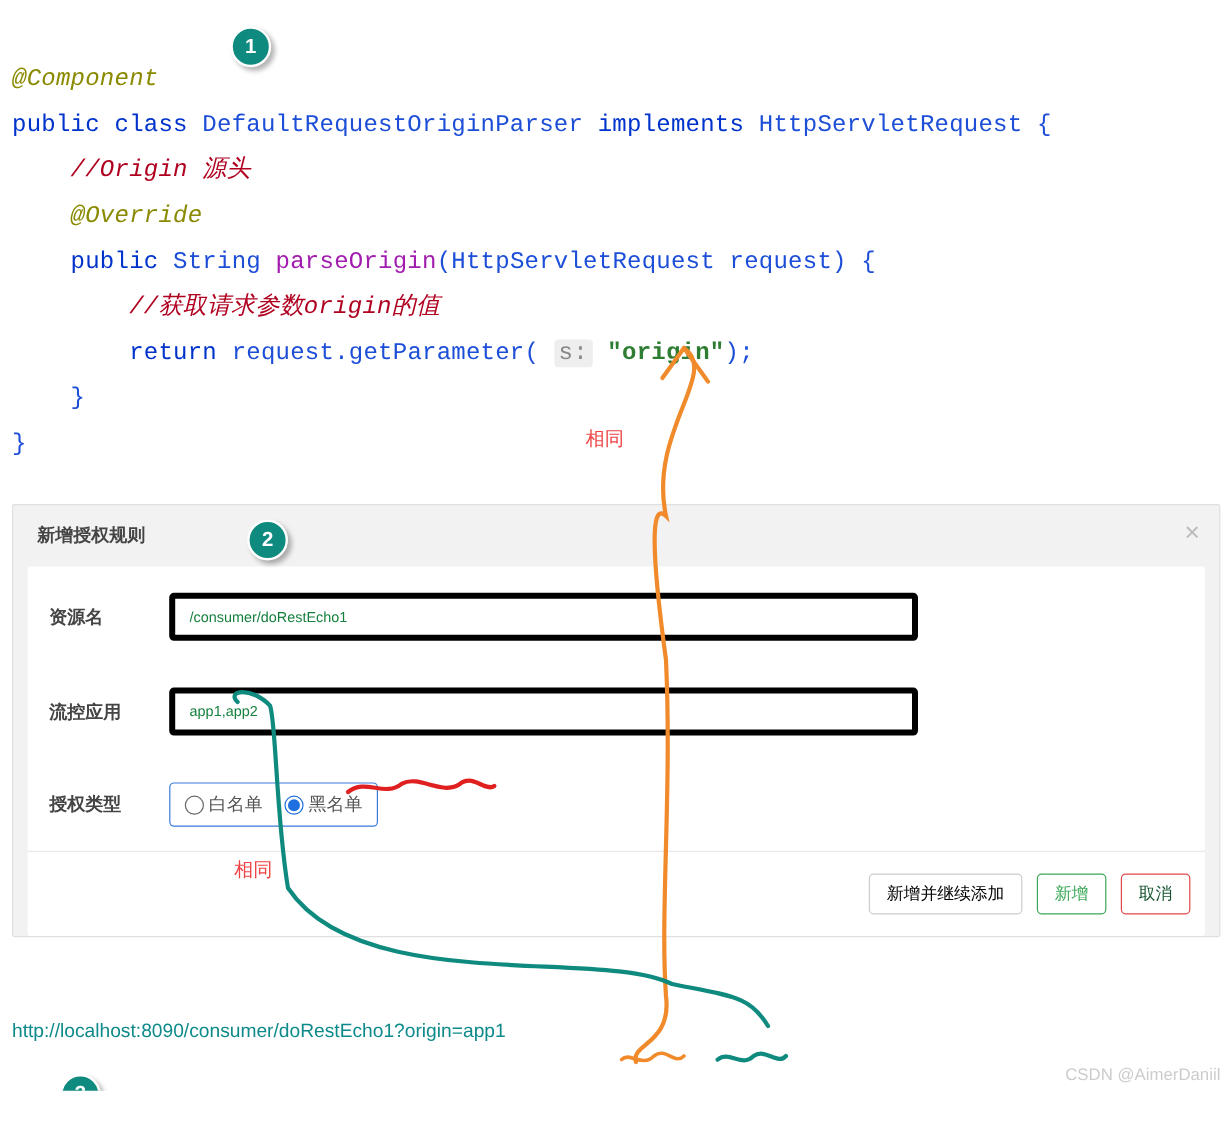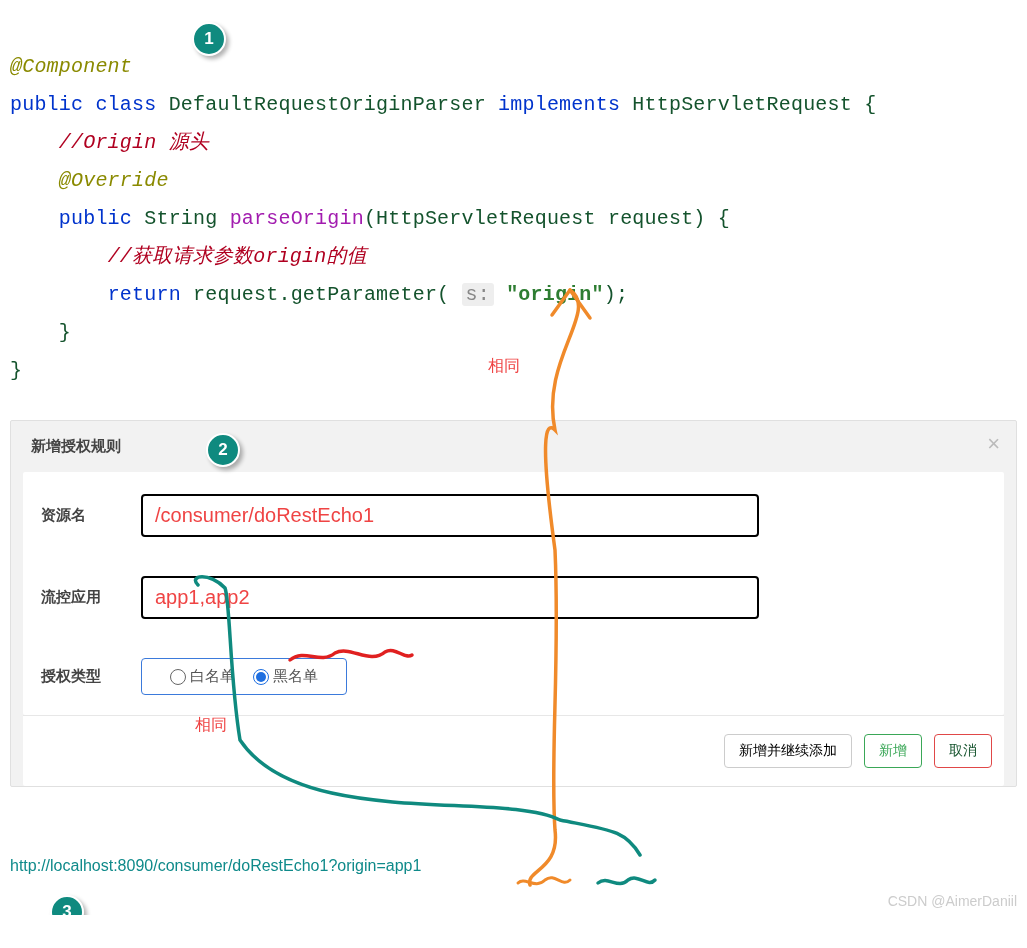--- a/index.html
+++ b/index.html
@@ -7,21 +7,21 @@
     font-family: Consolas, 'Courier New', monospace;
     font-size:20px; background:#fff; color:#333;
     position:relative; width:1027px; box-sizing:border-box;
   }
   .code { white-space:pre; line-height:1.9; letter-spacing:0.2px; }
   .k-olive { color:#8a8a00; font-style:italic; }
   .k-blue  { color:#0033cc; }
   .k-teal  { color:#a21caf; }
   .k-str   { color:#2e7d32; font-weight:600; }
   .k-cmt   { color:#b00020; font-style:italic; }
-  .k-plain { color:#14532d; }
+  .k-plain { color:#1d4ed8; }
   .k-hint  { background:#eee; color:#888; padding:0 4px; border-radius:3px; font-style:normal; }
   .badge {
     position:absolute; width:30px; height:30px; border-radius:50%;
     background:#0f8a7f; color:#fff; font-weight:bold;
     display:flex; align-items:center; justify-content:center;
     font-size:17px; box-shadow:3px 3px 4px rgba(0,0,0,.3);
     border:2px solid #fff; font-family: Arial, sans-serif;
     z-index:5;
   }
   
@@ -31,27 +31,27 @@
     font-family: "Microsoft YaHei","PingFang SC",sans-serif;
     font-size:15px; color:#555;
   }
   .dialog-header { padding:16px 20px; font-weight:600; color:#444; }
   .close-x { position:absolute; top:10px; right:16px; color:#bbb; font-size:22px; cursor:pointer; }
   .dialog-body { background:#fff; margin:0 12px; padding:22px 18px 12px 18px; border-radius:2px; }
   .row { display:flex; align-items:center; margin-bottom:39px; }
   .row label { width:100px; font-weight:600; color:#444; text-align:left; }
   .row input[type=text] {
     flex:1; max-width:590px; padding:8px 12px;
-    border:2px solid #000000; border-radius:4px; font-size:20px;
-    color:#ef4444; background:#fff;
+    border:5px solid #000000; border-radius:4px; font-size:12px;
+    color:#15803d; background:#fff;
   }
   .radio-box {
     display:inline-flex; gap:18px; align-items:center;
     border:1px solid #3b7adb; border-radius:4px;
-    padding:8px 28px;
+    padding:8px 12px;
   }
   .radio-item { display:inline-flex; align-items:center; gap:4px; cursor:pointer; }
   .radio { width:14px; height:14px; border-radius:50%; border:1.5px solid #666; position:relative; }
   .radio.checked { border-color:#1f6fe0; }
   .radio.checked::after { content:""; position:absolute; inset:2px; background:#1f6fe0; border-radius:50%; }
   .dialog-footer {
     display:flex; justify-content:flex-end; gap:12px;
     padding:18px 12px 18px 12px;
     border-top:1px solid #e7e7e7; margin:0 12px; background:#fff;
     border-radius:0 0 2px 2px;

